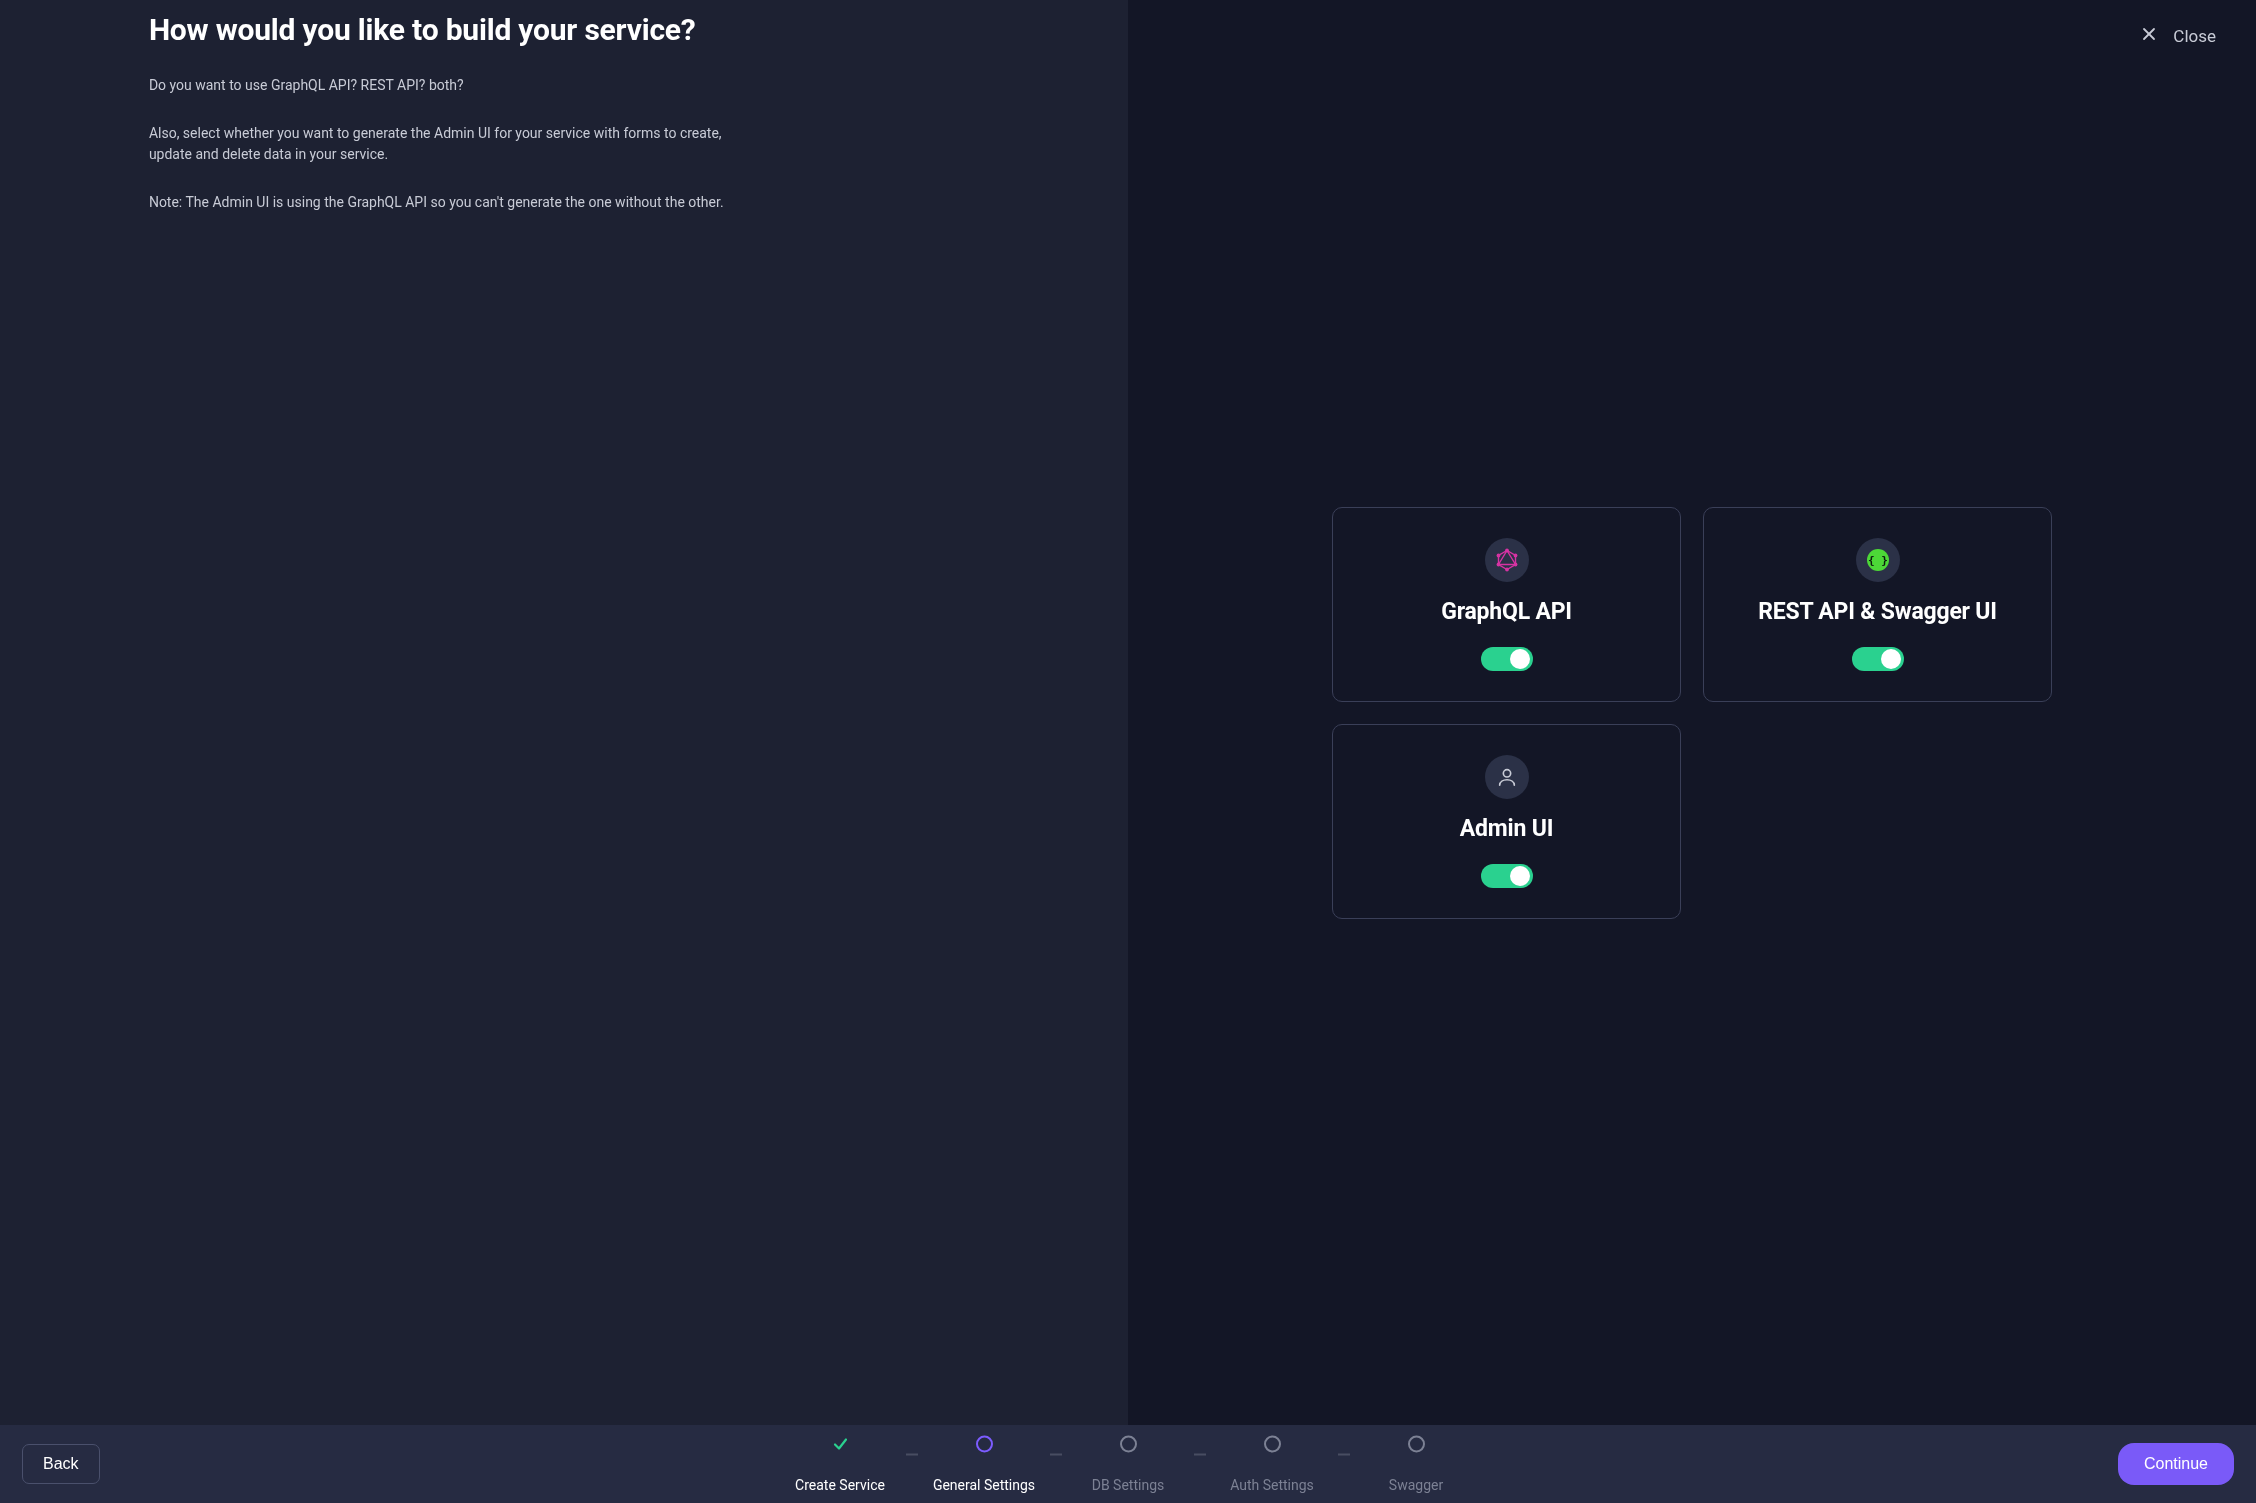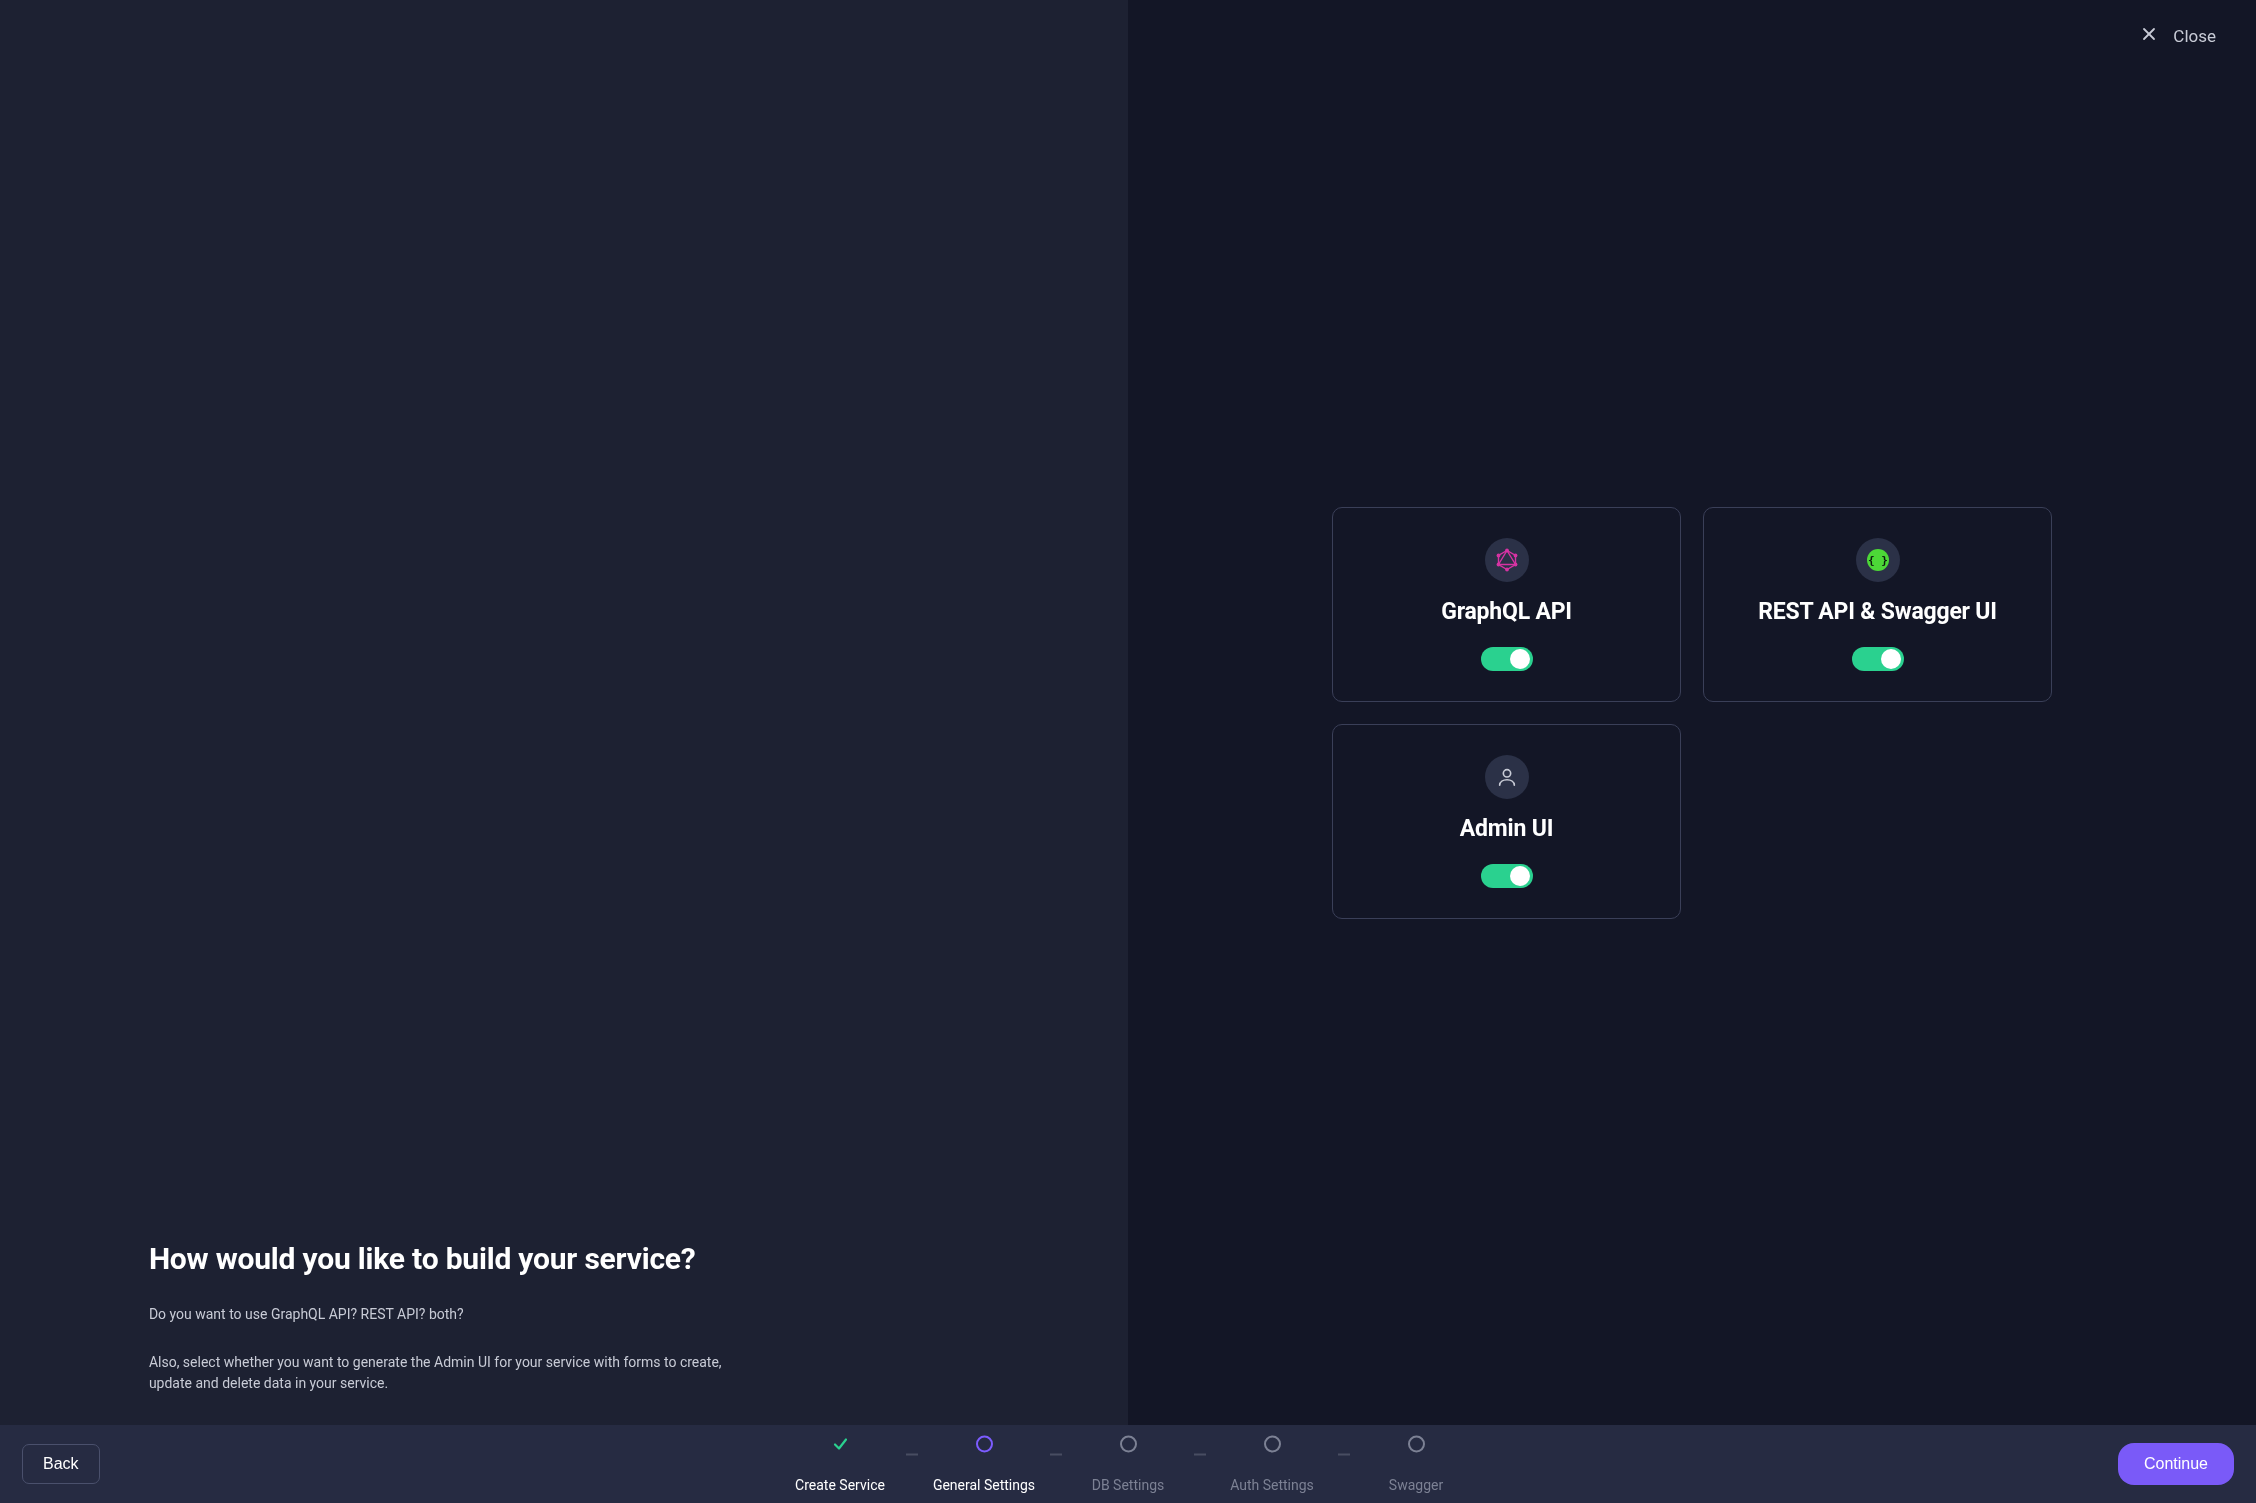--- a/index.html
+++ b/index.html
@@ -36,22 +36,22 @@
   }
   .main {
     flex: 1;
     display: flex;
     min-height: 0;
   }
   .left-pane {
     width: 50%;
     background: var(--bg-left);
     display: flex;
-    align-items: flex-end;
-    padding: 4px 6.6%;
+    align-items: flex-start;
+    padding: 12px 6.6%;
   }
   .right-pane {
     width: 50%;
     background: var(--bg-right);
     position: relative;
     display: flex;
     align-items: center;
     justify-content: center;
   }
   .close-btn {
@@ -191,20 +191,21 @@
 <body>
 
 <div class="page">
   <div class="main">
 
     <div class="left-pane">
       <div class="left-content">
         <h1>How would you like to build your service?</h1>
         <p>Do you want to use GraphQL API? REST API? both?</p>
         <p>Also, select whether you want to generate the Admin UI for your service with forms to create, update and delete data in your service.</p>
+        <p>Note: The Admin UI is using the GraphQL API so you can't generate the one without the other.</p>
       </div>
     </div>
 
     <div class="right-pane">
       <div class="close-btn">
         <span>
           <svg width="16" height="16" viewBox="0 0 16 16" fill="none" stroke-width="1.8" stroke-linecap="round">
             <line x1="3" y1="3" x2="13" y2="13"></line>
               <line x1="13" y1="3" x2="3" y2="13"></line>
           </svg>

